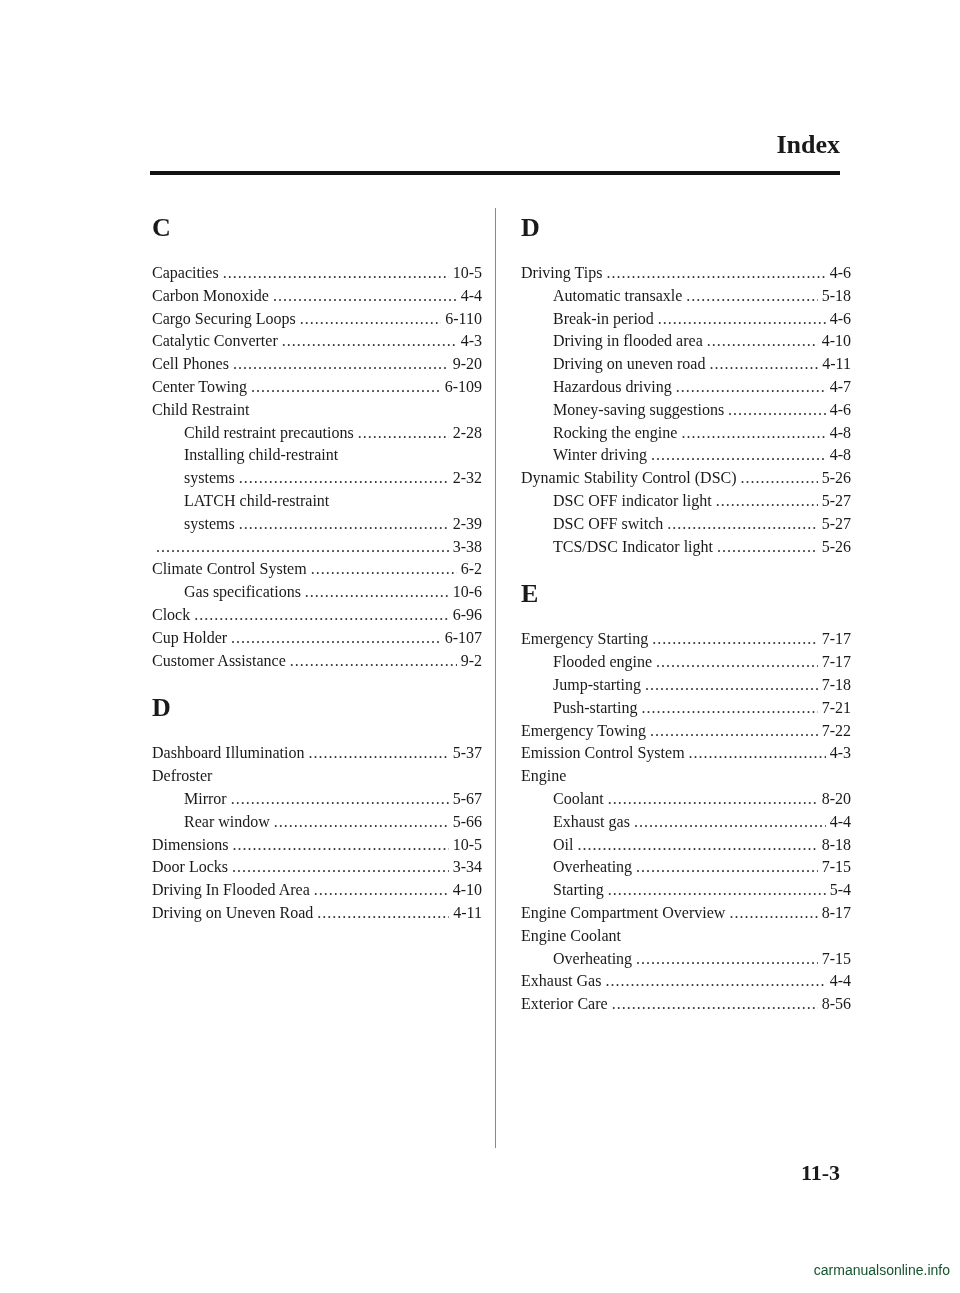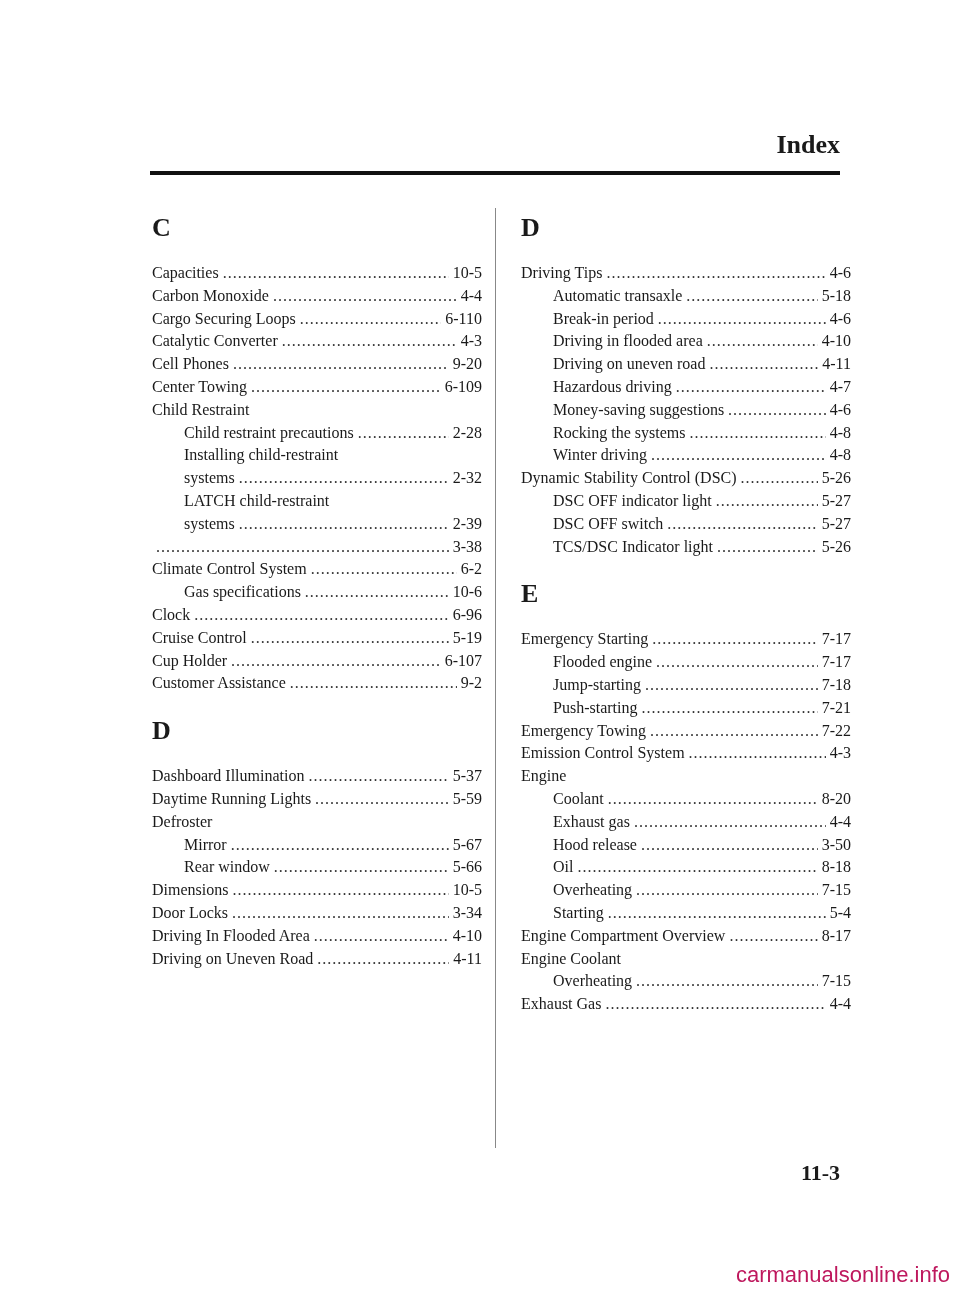--- a/index.html
+++ b/index.html
@@ -39,21 +39,21 @@
   .entry .dots::before {
     content: "........................................................................................................................";
   }
   .entry.nodots .dots::before { content: ""; }
   .entry .page { flex: 0 0 auto; text-align: right; }
   .page-number {
     position: absolute; right: 120px; top: 1160px; font-size: 22px; font-weight: bold;
   }
   .watermark {
     position: absolute; right: 10px; top: 1262px; font-family: "Liberation Sans", "DejaVu Sans", sans-serif;
-    font-size: 22px; color: #be185d;
+    font-size: 14px; color: #14532d;
   }
 </style>
 </head>
 <body>
 
 <div class="header-title">Index</div>
 <div class="header-rule"></div>
 <div class="col-divider"></div>
 
 <div class="column col-left">
@@ -132,46 +132,36 @@
         <span class="label">Gas specifications</span>
         <span class="dots"></span>
         <span class="page">10-6</span>
       </div>
       <div class="entry">
         <span class="label">Clock</span>
         <span class="dots"></span>
         <span class="page">6-96</span>
       </div>
       <div class="entry">
-        <span class="label">Cruise Control</span>
-        <span class="dots"></span>
-        <span class="page">5-19</span>
-      </div>
-      <div class="entry">
         <span class="label">Cup Holder</span>
         <span class="dots"></span>
         <span class="page">6-107</span>
       </div>
       <div class="entry">
         <span class="label">Customer Assistance</span>
         <span class="dots"></span>
         <span class="page">9-2</span>
       </div>
     </div>
     <div class="section">
       <div class="section-letter">D</div>
       <div class="entry">
         <span class="label">Dashboard Illumination</span>
         <span class="dots"></span>
         <span class="page">5-37</span>
-      </div>
-      <div class="entry">
-        <span class="label">Daytime Running Lights</span>
-        <span class="dots"></span>
-        <span class="page">5-59</span>
       </div>
       <div class="entry nodots">
         <span class="label">Defroster</span>
         <span class="dots"></span>
         <span class="page"></span>
       </div>
       <div class="entry sub">
         <span class="label">Mirror</span>
         <span class="dots"></span>
         <span class="page">5-67</span>
@@ -235,21 +225,21 @@
         <span class="label">Hazardous driving</span>
         <span class="dots"></span>
         <span class="page">4-7</span>
       </div>
       <div class="entry sub">
         <span class="label">Money-saving suggestions</span>
         <span class="dots"></span>
         <span class="page">4-6</span>
       </div>
       <div class="entry sub">
-        <span class="label">Rocking the systems</span>
+        <span class="label">Rocking the engine</span>
         <span class="dots"></span>
         <span class="page">4-8</span>
       </div>
       <div class="entry sub">
         <span class="label">Winter driving</span>
         <span class="dots"></span>
         <span class="page">4-8</span>
       </div>
       <div class="entry">
         <span class="label">Dynamic Stability Control (DSC)</span>
@@ -313,25 +303,20 @@
         <span class="label">Coolant</span>
         <span class="dots"></span>
         <span class="page">8-20</span>
       </div>
       <div class="entry sub">
         <span class="label">Exhaust gas</span>
         <span class="dots"></span>
         <span class="page">4-4</span>
       </div>
       <div class="entry sub">
-        <span class="label">Hood release</span>
-        <span class="dots"></span>
-        <span class="page">3-50</span>
-      </div>
-      <div class="entry sub">
         <span class="label">Oil</span>
         <span class="dots"></span>
         <span class="page">8-18</span>
       </div>
       <div class="entry sub">
         <span class="label">Overheating</span>
         <span class="dots"></span>
         <span class="page">7-15</span>
       </div>
       <div class="entry sub">
@@ -351,18 +336,23 @@
       </div>
       <div class="entry sub">
         <span class="label">Overheating</span>
         <span class="dots"></span>
         <span class="page">7-15</span>
       </div>
       <div class="entry">
         <span class="label">Exhaust Gas</span>
         <span class="dots"></span>
         <span class="page">4-4</span>
+      </div>
+      <div class="entry">
+        <span class="label">Exterior Care</span>
+        <span class="dots"></span>
+        <span class="page">8-56</span>
       </div>
     </div>
   </div>
 
 <div class="page-number">11-3</div>
 <div class="watermark">carmanualsonline.info</div>
 
 </body></html>

